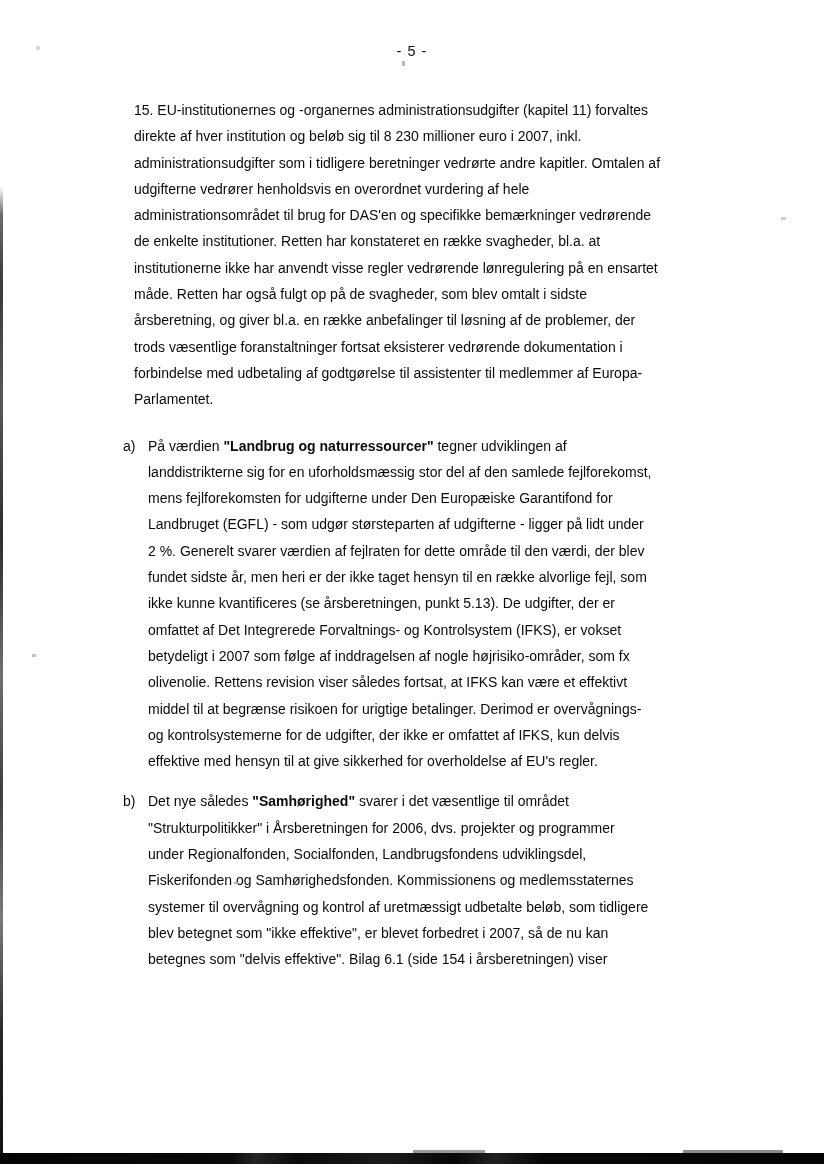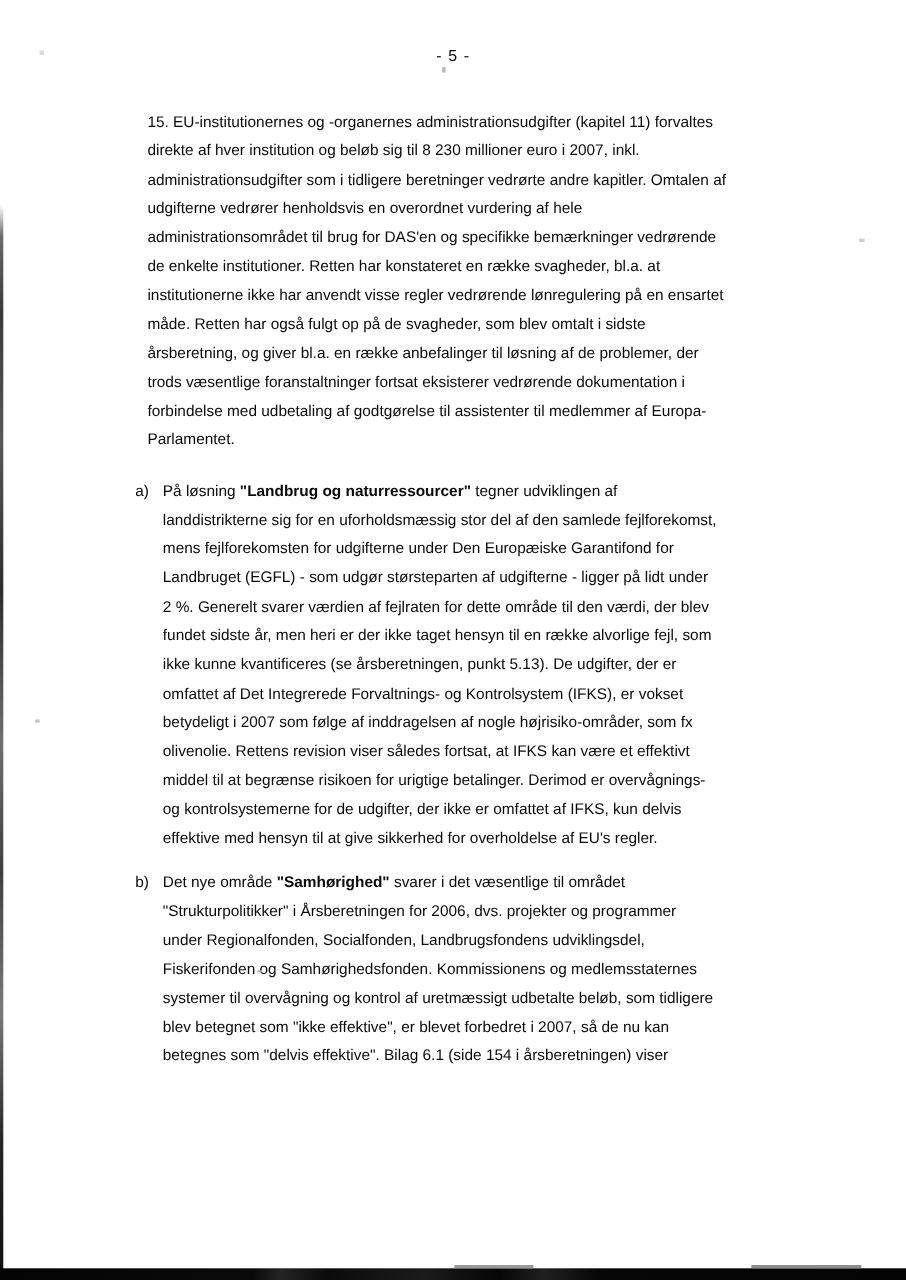--- a/index.html
+++ b/index.html
@@ -89,38 +89,38 @@
 institutionerne ikke har anvendt visse regler vedrørende lønregulering på en ensartet
 måde. Retten har også fulgt op på de svagheder, som blev omtalt i sidste
 årsberetning, og giver bl.a. en række anbefalinger til løsning af de problemer, der
 trods væsentlige foranstaltninger fortsat eksisterer vedrørende dokumentation i
 forbindelse med udbetaling af godtgørelse til assistenter til medlemmer af Europa-
 Parlamentet.</span></p>
 
 
     <div class="list-item item-a">
       <span class="marker">a)</span>
-      <span class="item-text"><span>På løsning </span><b>"Landbrug og naturressourcer"</b><span> tegner udviklingen af
+      <span class="item-text"><span>På værdien </span><b>"Landbrug og naturressourcer"</b><span> tegner udviklingen af
 landdistrikterne sig for en uforholdsmæssig stor del af den samlede fejlforekomst,
 mens fejlforekomsten for udgifterne under Den Europæiske Garantifond for
 Landbruget (EGFL) - som udgør størsteparten af udgifterne - ligger på lidt under
 2 %. Generelt svarer værdien af fejlraten for dette område til den værdi, der blev
 fundet sidste år, men heri er der ikke taget hensyn til en række alvorlige fejl, som
 ikke kunne kvantificeres (se årsberetningen, punkt 5.13). De udgifter, der er
 omfattet af Det Integrerede Forvaltnings- og Kontrolsystem (IFKS), er vokset
 betydeligt i 2007 som følge af inddragelsen af nogle højrisiko-områder, som fx
 olivenolie. Rettens revision viser således fortsat, at IFKS kan være et effektivt
 middel til at begrænse risikoen for urigtige betalinger. Derimod er overvågnings-
 og kontrolsystemerne for de udgifter, der ikke er omfattet af IFKS, kun delvis
 effektive med hensyn til at give sikkerhed for overholdelse af EU's regler.</span></span>
     </div>
 
     <div class="list-item item-b">
       <span class="marker">b)</span>
-      <span class="item-text"><span>Det nye område </span><b>"Samhørighed"</b><span> svarer i det væsentlige til området
+      <span class="item-text"><span>Det nye således </span><b>"Samhørighed"</b><span> svarer i det væsentlige til området
 "Strukturpolitikker" i Årsberetningen for 2006, dvs. projekter og programmer
 under Regionalfonden, Socialfonden, Landbrugsfondens udviklingsdel,
 Fiskerifonden og Samhørighedsfonden. Kommissionens og medlemsstaternes
 systemer til overvågning og kontrol af uretmæssigt udbetalte beløb, som tidligere
 blev betegnet som "ikke effektive", er blevet forbedret i 2007, så de nu kan
 betegnes som "delvis effektive". Bilag 6.1 (side 154 i årsberetningen) viser</span></span>
     </div>
 
   </div>
 

